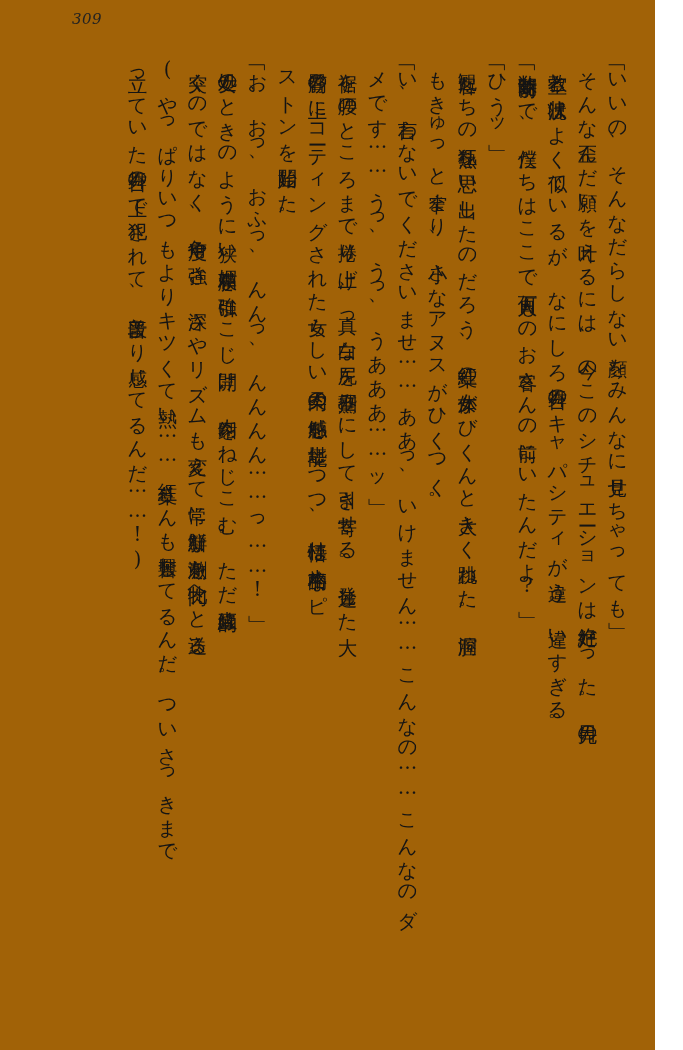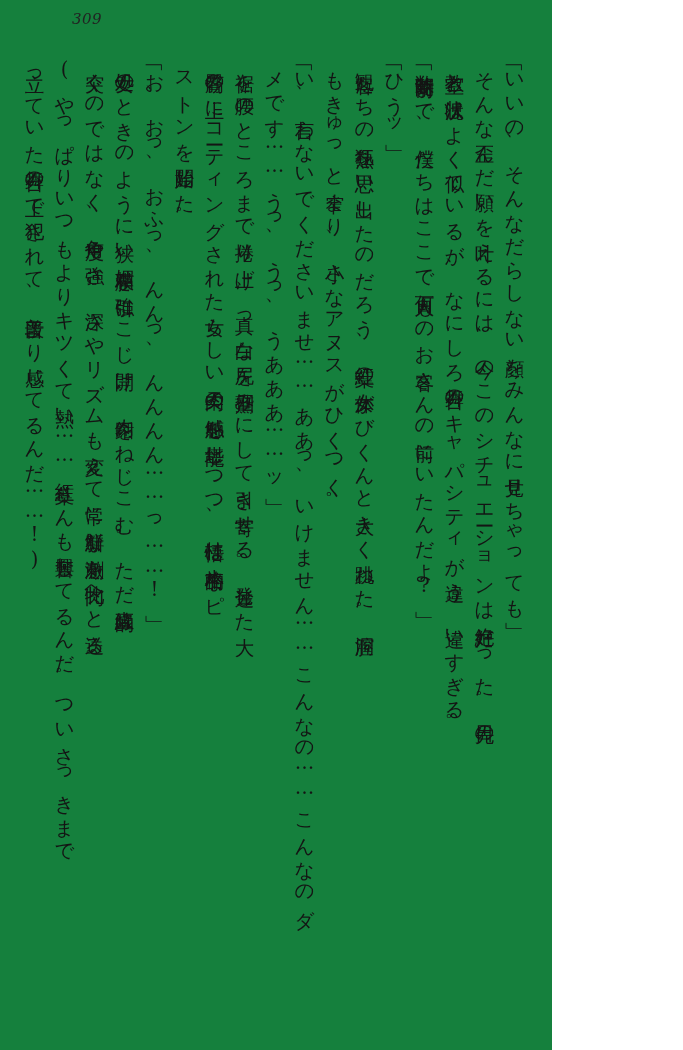--- a/index.html
+++ b/index.html
@@ -9,24 +9,24 @@
   }
   body {
     width: 683px;
     height: 1050px;
     overflow: hidden;
     font-family: "DejaVu Serif", "Liberation Serif", serif;
     color: #1a1a1a;
   }
   .page {
     position: relative;
-    width: 552px;
+    width: 655px;
     height: 1050px;
     box-sizing: border-box;
-    background: #15803d;
+    background: #a16207;
   }
   .page-number {
     position: absolute;
     top: 10px;
     left: 72px;
     font-size: 15px;
     font-style: italic;
     font-family: "DejaVu Serif", "Liberation Serif", serif;
     color: #222;
     letter-spacing: 0.5px;

